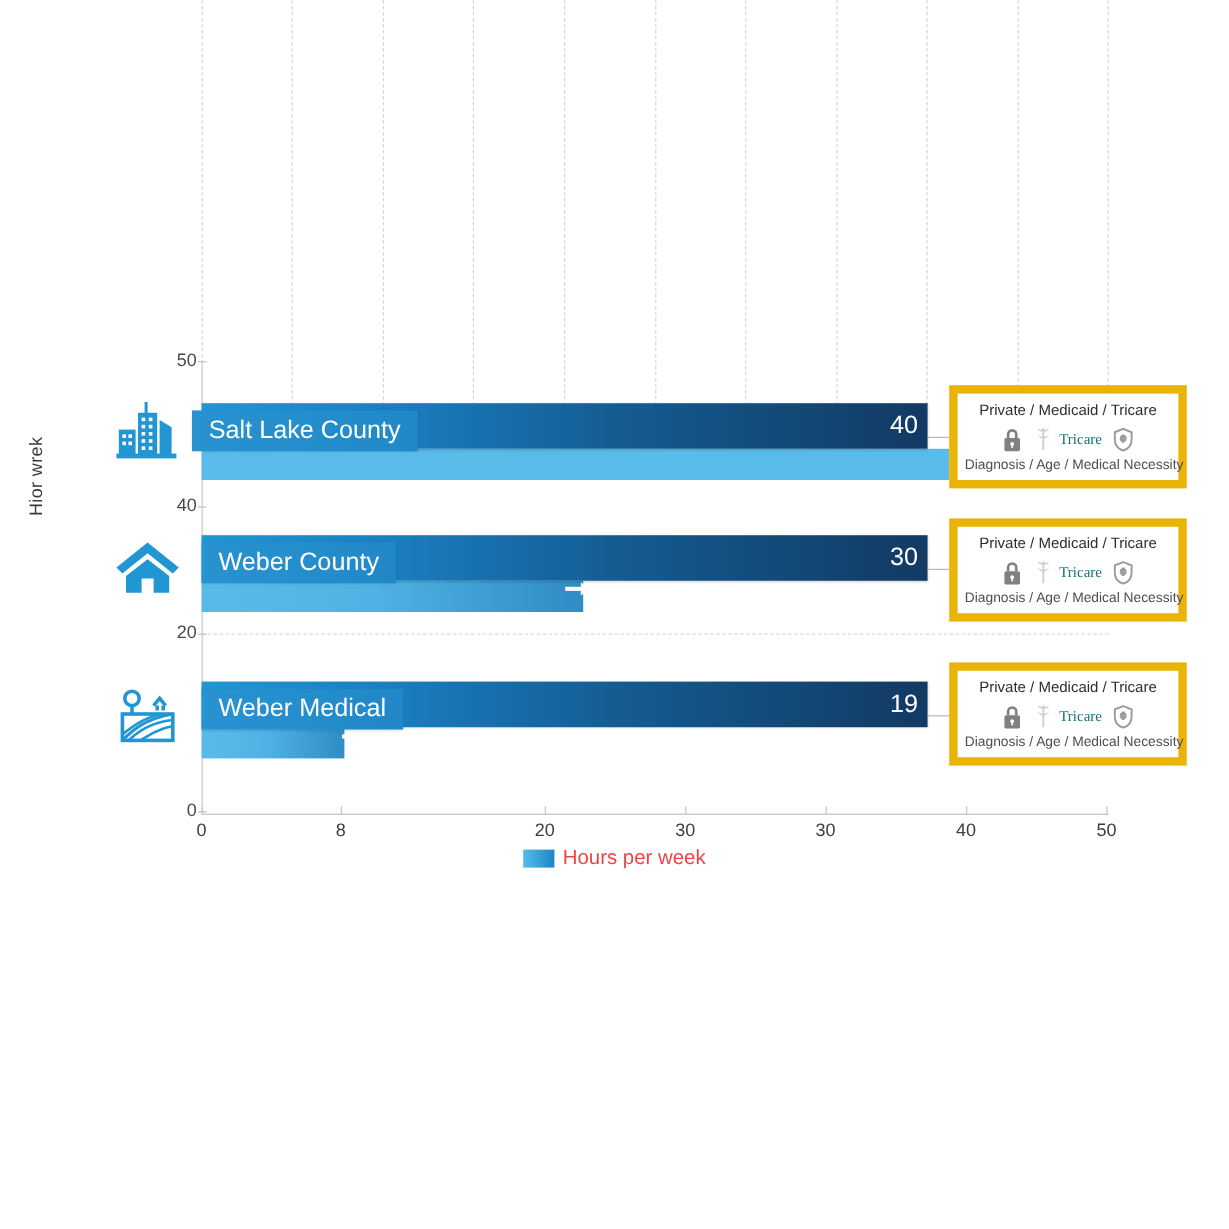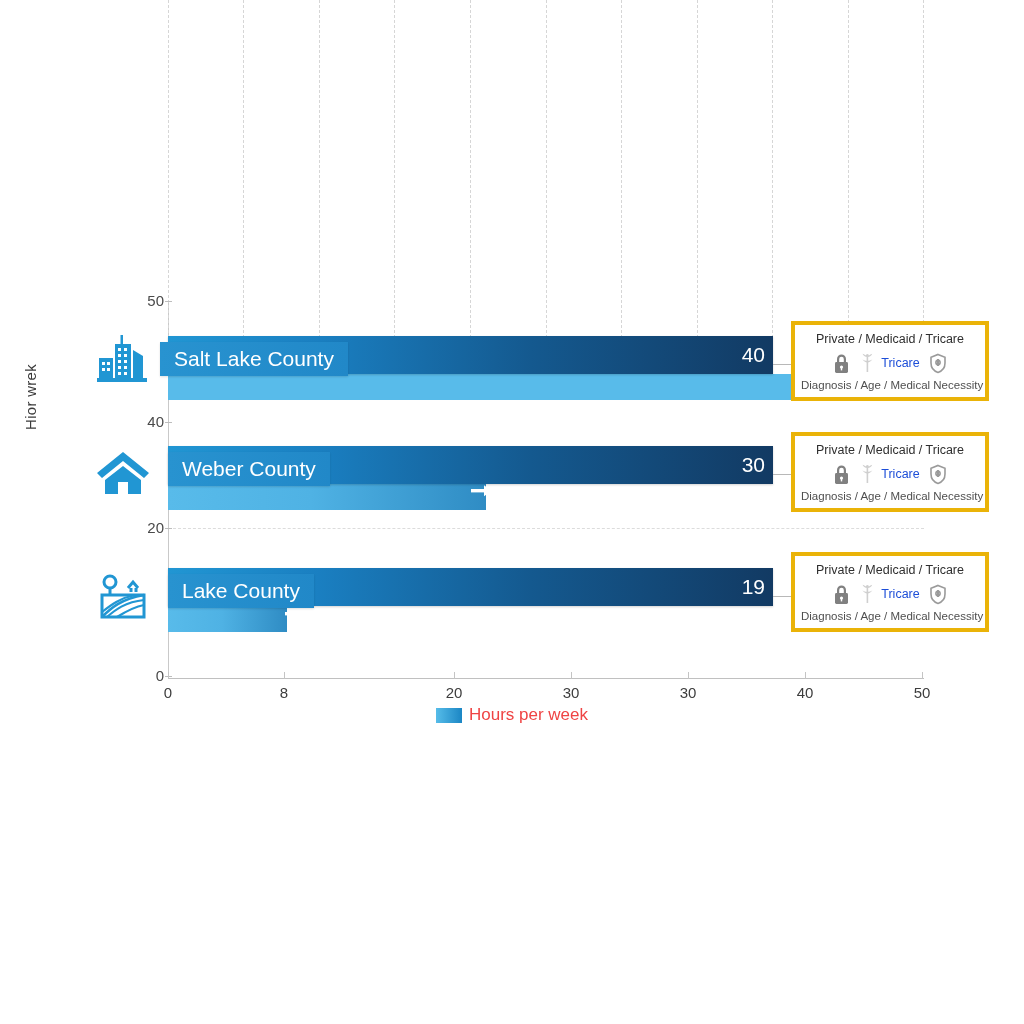--- a/index.html
+++ b/index.html
@@ -96,39 +96,40 @@
     position:absolute;
     width:56px;height:56px;
     color:#2196d3;
   }
   .row-icon svg{display:block;width:100%;height:100%;}
 
   
   .panel{
     position:absolute;
     width:198px;
-    border:4px solid #eab308;
+    border:7px solid #eab308;
     background:#ffffff;
     padding:7px 6px 6px 6px;
     box-sizing:border-box;
     text-align:center;
   }
   .panel-title{
     font-size:12.5px;color:#2e2e2e;
     white-space:nowrap;
   }
   .panel-icons{
     display:flex;align-items:center;justify-content:center;
     gap:9px;margin:5px 0 4px 0;
     height:24px;
   }
   .panel-icons svg{display:block;}
   .panel-tricare{
-    font-size:12.5px;color:#1d4ed8;
+    font-size:12.5px;color:#0f766e;
     margin-left:-4px;
+    font-family:Liberation Serif, serif;
   }
   .panel-sub{
     font-size:11.5px;color:#4f4f4f;
     white-space:nowrap;
   }
 
   
   .legend{
     position:absolute;
     left:0;top:705px;width:1024px;
@@ -332,21 +333,21 @@
   <div class="bar-sub" style="left:168px;top:606px;width:119px"></div>
   <div class="arrow" style="left:284px;top:601px">
     <svg viewBox="0 0 26 26" fill="#ffffff">
       <rect x="1" y="11" width="14" height="3.4"></rect>
       <path d="M14 7.2 L22 12.7 L14 18.2 Z"></path>
     </svg>
   </div>
 
   <div class="bar-main" style="left:168px;top:568px;width:605px"></div>
   <div class="bar-value" style="left:705px;top:568px">19</div>
-  <div class="bar-label" style="left:168px;top:574px">Lake County</div>
+  <div class="bar-label" style="left:168px;top:574px">Weber Medical</div>
   <div class="connector" style="left:773px;top:596px;width:18px"></div>
 
   <div class="panel" style="left:791px;top:552px">
     <div class="panel-title">Private / Medicaid / Tricare</div>
     <div class="panel-icons">
       <span>
         <svg width="17" height="21" viewBox="0 0 17 21" fill="#808080">
           <path d="M4 9V6a4.5 4.5 0 0 1 9 0v3h-2.2V6a2.3 2.3 0 0 0-4.6 0v3z"></path>
           <rect x="2" y="9" width="13" height="11" rx="1.4"></rect>
           <circle cx="8.5" cy="14" r="1.6" fill="#ffffff"></circle>

